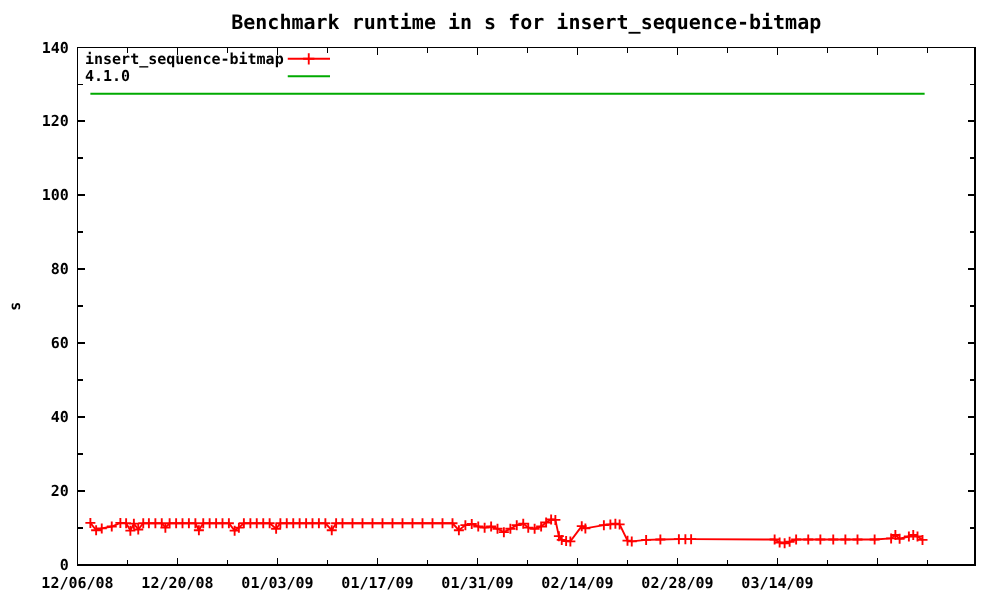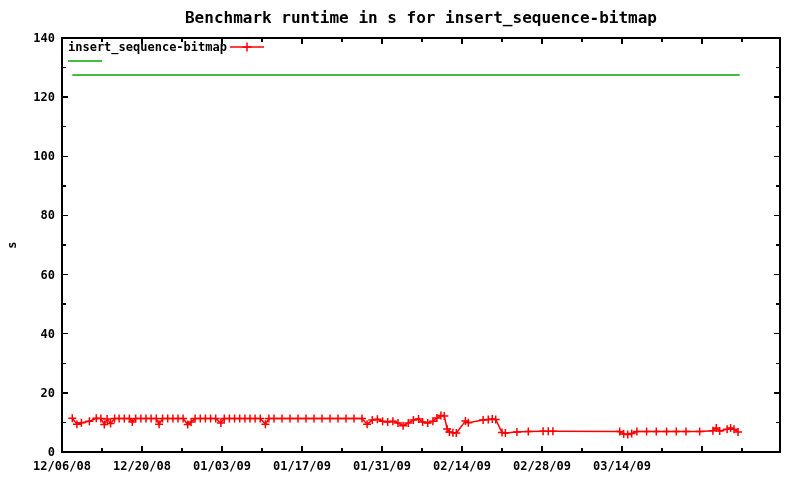--- a/index.html
+++ b/index.html
@@ -115,18 +115,19 @@
 
   <div class="legend">
     <div class="legend-row">
       <span class="legend-label">insert_sequence-bitmap</span>
       <svg class="legend-sample" viewBox="0 0 34 14">
         <line id="sample0-line" x1="0" y1="7" x2="34" y2="7" stroke-width="1.5" stroke="#ff0000"></line>
         <path id="sample0-marker" d="M12.5 7 H21.5 M17 2.5 V11.5" fill="none" stroke-width="1.5" stroke="#ff0000"></path>
       </svg>
     </div>
     <div class="legend-row">
+      <span class="legend-label">4.1.0</span>
       <svg class="legend-sample" viewBox="0 0 34 14">
         <line id="sample1-line" x1="0" y1="7" x2="34" y2="7" stroke-width="1.5" stroke="#00aa00"></line>
       </svg>
     </div>
   </div>
 </div>
 
 </body></html>

